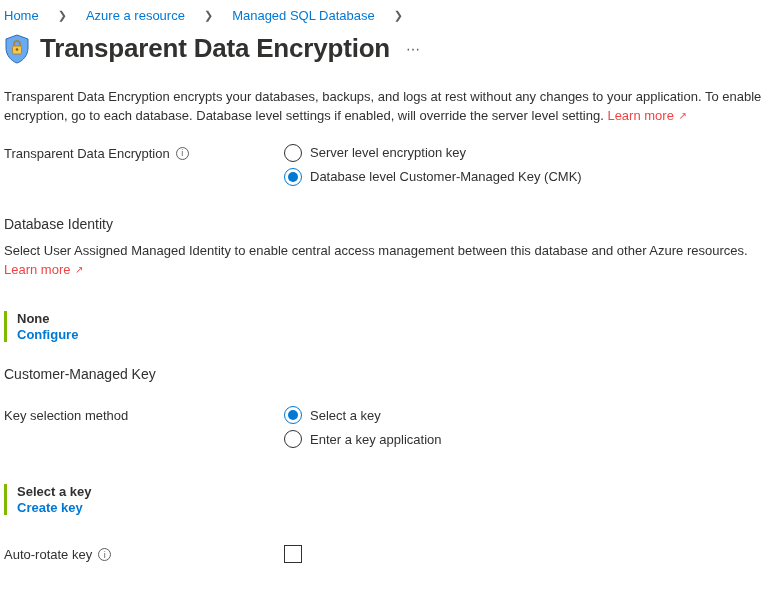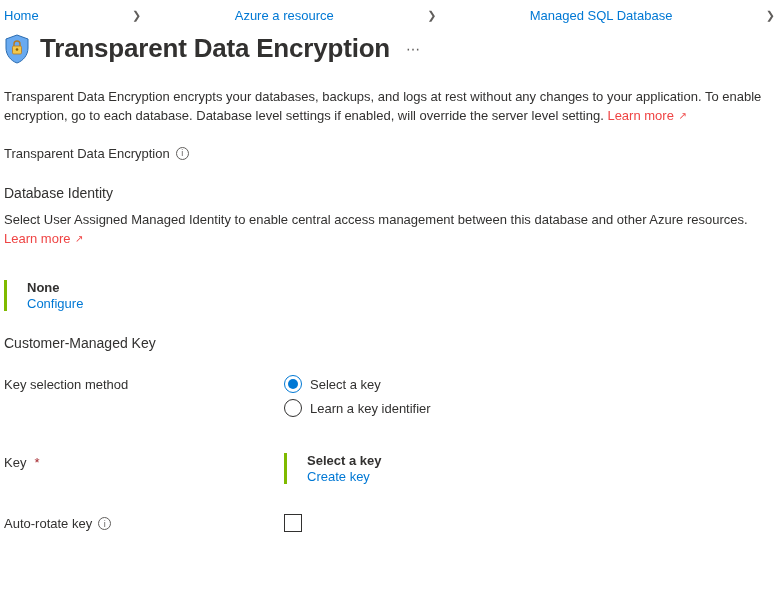--- a/index.html
+++ b/index.html
@@ -10,21 +10,20 @@
       padding: 8px 4px;
       width: 779px;
       background: #fff;
     }
     .breadcrumb {
       display: flex;
       align-items: center;
       gap: 19px;
       margin-bottom: 10px;
       font-size: 13px;
-      justify-content: space-between;
     }
     .breadcrumb a { color: #0078d4; text-decoration: none; cursor: pointer; }
     .chev { color: #605e5c; font-size: 11px; }
     .title-row { display: flex; align-items: center; gap: 10px; margin-bottom: 24px; }
     .shield-icon svg { display: block; }
     .page-title { font-size: 26px; font-weight: 600; letter-spacing: -0.2px; }
     .ellipsis { color: #605e5c; font-size: 14px; margin-left: 6px; cursor: pointer; }
     .desc { font-size: 13px; color: #323130; line-height: 1.45; margin-bottom: 18px; }
     .link { color: #ef4444; text-decoration: none; cursor: pointer; }
     .ext-icon { font-size: 10px; vertical-align: 1px; margin-left: 1px; }
@@ -39,23 +38,23 @@
     .radio-item { display: flex; align-items: center; gap: 8px; margin-bottom: 6px; cursor: pointer; font-size: 13px; }
     .radio {
       width: 18px; height: 18px; border: 1px solid #323130; border-radius: 50%;
       display: inline-flex; align-items: center; justify-content: center; flex-shrink: 0;
     }
     .radio.checked { border-color: #0078d4; }
     .radio.checked::after {
       content: ""; width: 10px; height: 10px; background: #0078d4; border-radius: 50%;
     }
     .section-head { font-size: 14px; font-weight: 400; margin-top: 24px; margin-bottom: 10px; }
-    .value-block { border-left: 3px solid #7fba00; padding-left: 20px; }
+    .value-block { border-left: 3px solid #7fba00; padding-left: 10px; }
     .value-main { font-weight: 600; font-size: 13px; }
-    .value-action { color: #0078d4; font-size: 13px; cursor: pointer; margin-top: 1px; }
+    .value-action { color: #0078d4; font-size: 13px; cursor: pointer; margin-top: 1px; font-weight: bold; }
     .req { color: #a4262c; margin-left: 2px; }
     .checkbox {
       width: 18px; height: 18px; border: 1px solid #323130; display: inline-block; cursor: pointer;
     }
     .spacer-lg { height: 22px; }
     .spacer-md { height: 14px; }
   </style>
 </head>
 <body>
 
@@ -87,20 +86,30 @@
     <span>Learn more</span>
     <span class="ext-icon">↗</span>
   </a>
 </p>
 
 <div class="form-row">
   <div class="form-label-col">
     <span>Transparent Data Encryption</span>
     <span class="info-icon">i</span>
   </div>
+  <div class="form-ctrl-col">
+    <label class="radio-item">
+      <span class="radio"></span>
+      <span>Server level encryption key</span>
+    </label>
+    <label class="radio-item">
+      <span class="radio checked"></span>
+      <span>Database level Customer-Managed Key (CMK)</span>
+    </label>
+  </div>
 </div>
 
 <h2 class="section-head">Database Identity</h2>
 <p class="desc">
   <span>Select User Assigned Managed Identity to enable central access management between this database and other Azure resources. </span>
   <a class="link">
     <span>Learn more</span>
     <span class="ext-icon">↗</span>
   </a>
 </p>
@@ -124,32 +133,28 @@
   <div class="form-label-col">
     <span>Key selection method</span>
   </div>
   <div class="form-ctrl-col">
     <label class="radio-item">
       <span class="radio checked"></span>
       <span>Select a key</span>
     </label>
     <label class="radio-item">
       <span class="radio"></span>
-      <span>Learn a key identifier</span>
+      <span>Enter a key application</span>
     </label>
   </div>
 </div>
 
 <div class="spacer-lg"></div>
 
 <div class="form-row">
-  <div class="form-label-col">
-    <span>Key</span>
-    <span class="req">*</span>
-  </div>
   <div class="form-ctrl-col">
     <div class="value-block">
       <div class="value-main">Select a key</div>
       <div class="value-action">Create key</div>
     </div>
   </div>
 </div>
 
 <div class="spacer-lg"></div>
 

